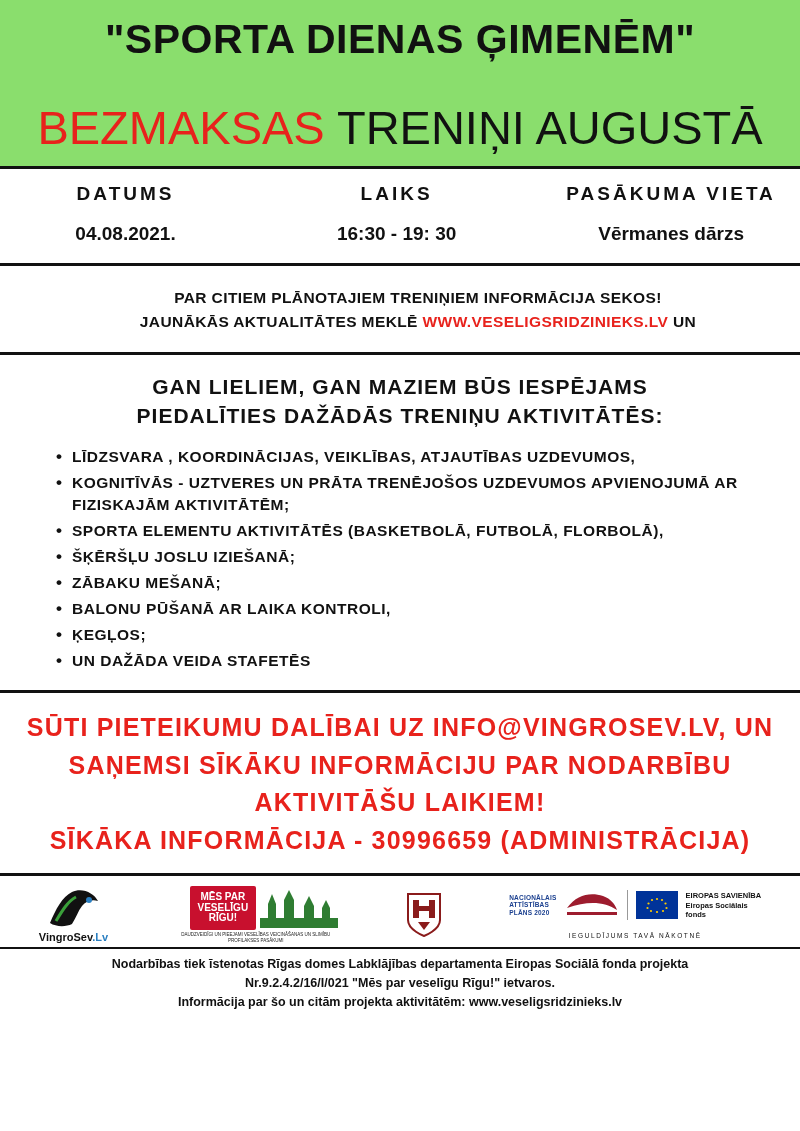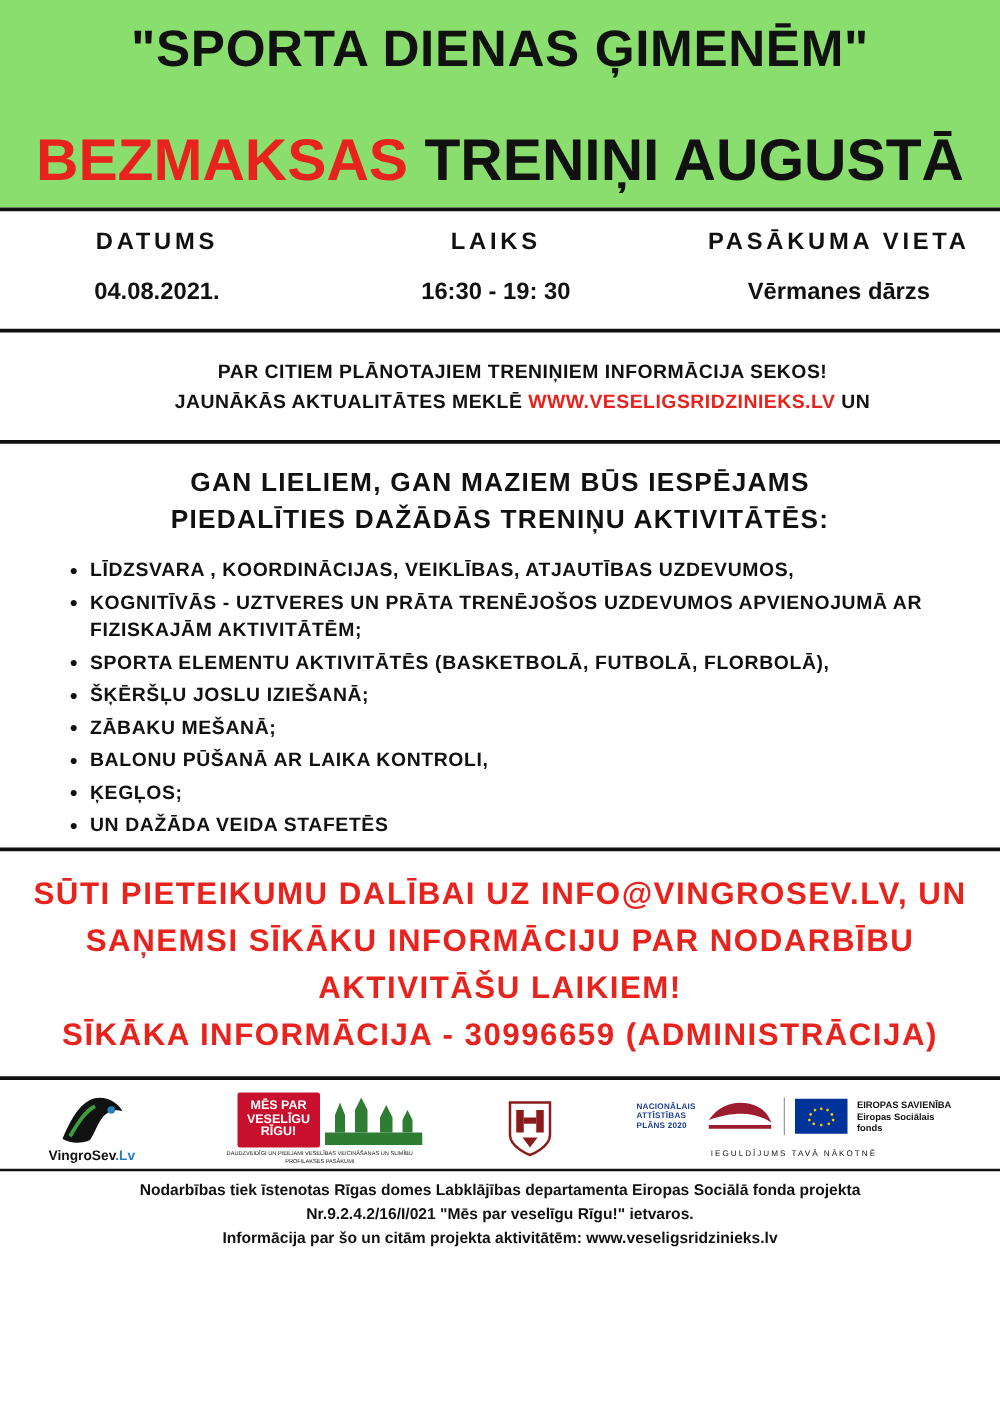--- a/index.html
+++ b/index.html
@@ -30,21 +30,21 @@
     font-size: 41px;
     font-weight: bold;
     letter-spacing: 0.5px;
     color: #111111;
     line-height: 1.05;
     white-space: nowrap;
   }
   .title-sub {
     text-align: center;
     font-size: 47px;
-    font-weight: bold;
+    font-weight: normal;
     color: #111111;
     line-height: 1.05;
     margin-top: 42px;
     white-space: nowrap;
   }
   .title-sub .red { color: #e8221c; }
 
   .rule {
     border: 0;
     border-top: 3px solid #111111;
@@ -84,21 +84,21 @@
     font-size: 15.5px;
     font-weight: bold;
     letter-spacing: 0.4px;
     line-height: 1.55;
     margin-left: 36px;
   }
   .notice .red { color: #e8221c; }
 
   
   .activities {
-    padding: 18px 28px 2px 28px;
+    padding: 18px 28px 14px 28px;
   }
   .act-head {
     text-align: center;
     font-size: 21px;
     font-weight: bold;
     letter-spacing: 1px;
     line-height: 1.35;
     margin-bottom: 16px;
   }
   .act-list {

